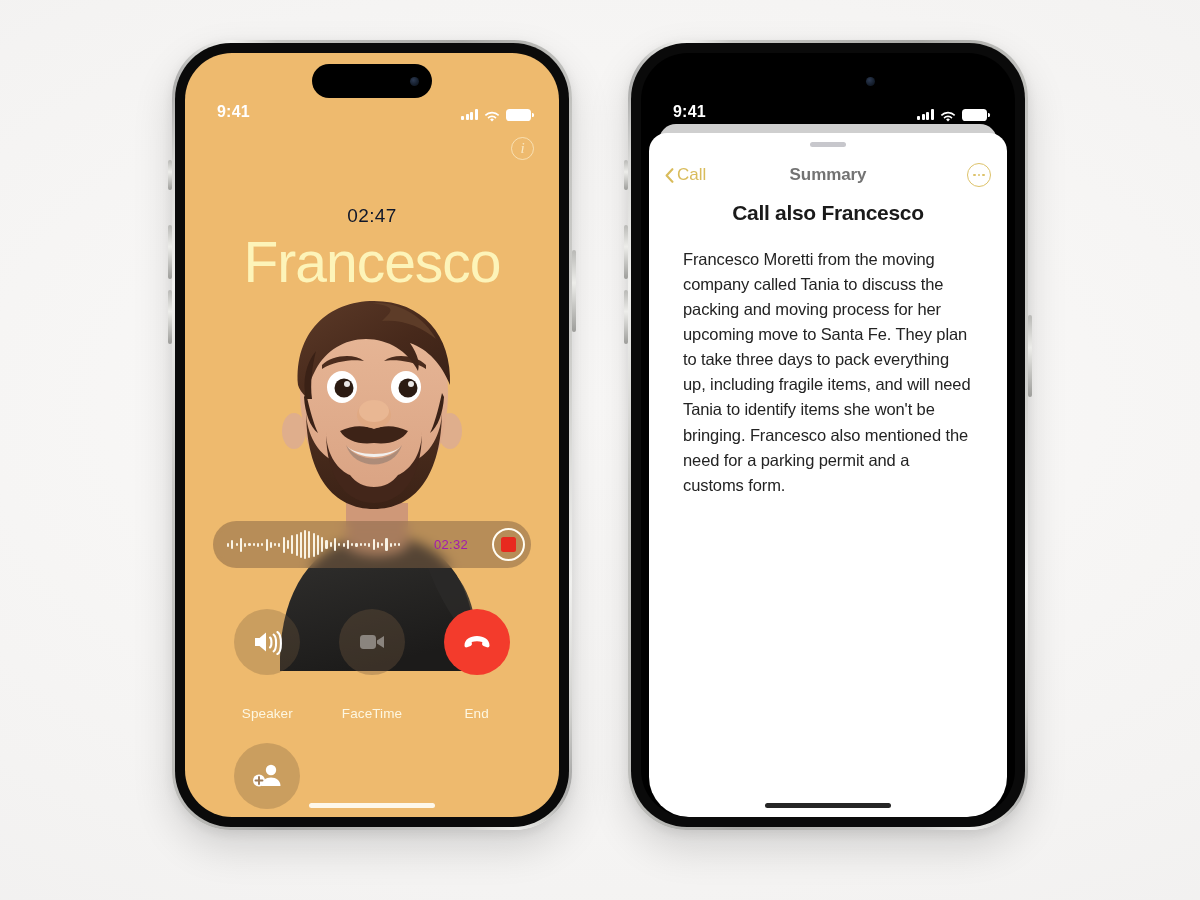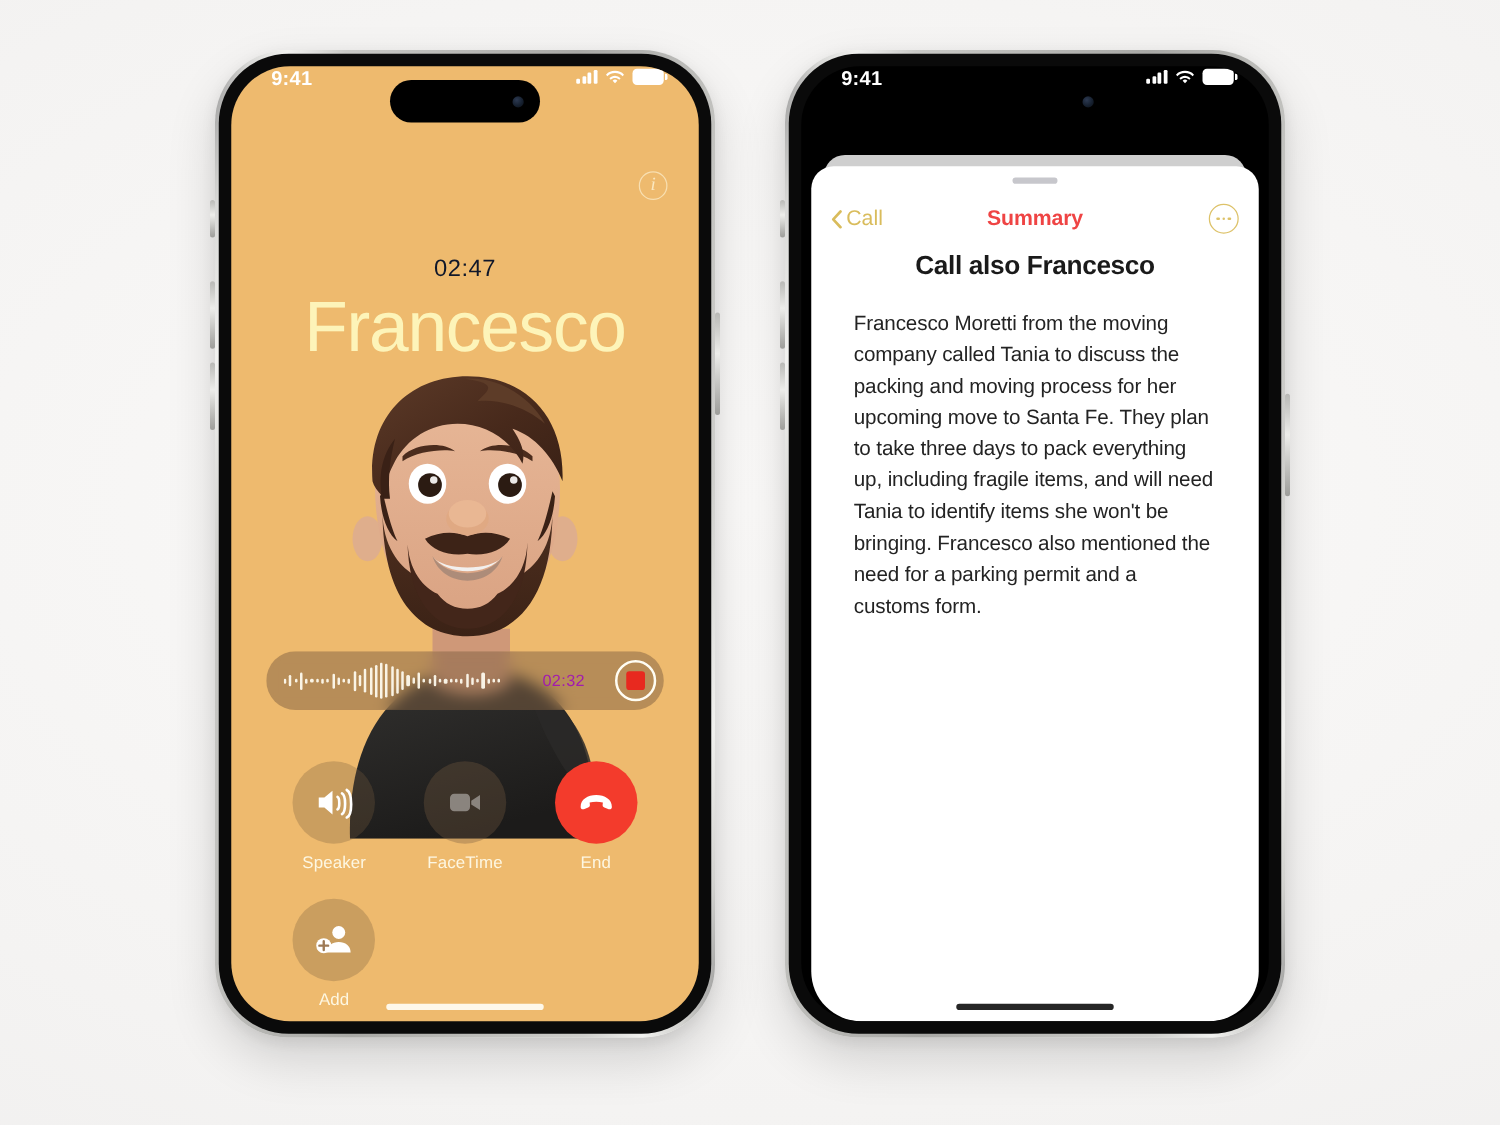--- a/index.html
+++ b/index.html
@@ -56,24 +56,24 @@
     position: absolute;
     background: linear-gradient(180deg,#b9b9b6,#ededea 40%,#9d9d9a);
     border-radius: 3px;
   }
   .rail-left { left: -4px; width: 4px; }
   .rail-right { right: -4px; width: 4px; }
 
   
   .statusbar {
     position: absolute;
-    top: 0; left: 0; right: 0;
+    top: 16px; left: 0; right: 0;
     height: 52px;
     display: flex;
-    align-items: flex-start;
+    align-items: flex-end;
     justify-content: space-between;
     padding: 2px 28px 0 32px;
     z-index: 30;
     pointer-events: none;
   }
   .sb-time {
     font-size: 16px;
     font-weight: 700;
     letter-spacing: 0.2px;
   }
@@ -249,21 +249,21 @@
   
   .controls {
     position: absolute;
     left: 30px; right: 30px;
     top: 556px;
     z-index: 20;
     display: grid;
     grid-template-columns: repeat(3, 1fr);
     row-gap: 22px;
   }
-  .ctl { display: flex; flex-direction: column; align-items: center; }
+  .ctl { display: flex; flex-direction: column; align-items: center; gap: 24px; }
   .ctl-circle {
     width: 66px; height: 66px;
     border-radius: 50%;
     background: rgba(120,92,63,0.30);
     display: flex; align-items: center; justify-content: center;
     position: relative;
   }
   .ctl-circle.dim { background: rgba(118,92,65,0.34); }
   .ctl-circle.end { background: #f33b2c; }
   .ctl-label {
@@ -320,21 +320,21 @@
   .chev {
     width: 9px; height: 15px;
     display: block;
   }
   .nav-title {
     position: absolute;
     left: 0; right: 0;
     text-align: center;
     font-size: 17px;
     font-weight: 700;
-    color: #ef4444;
+    color: #737373;
     letter-spacing: -0.1px;
     pointer-events: none;
   }
   .nav-more {
     margin-left: auto;
     width: 24px; height: 24px;
     border-radius: 50%;
     border: 1.4px solid #ddc269;
     display: flex; align-items: center; justify-content: center;
     gap: 2px;

